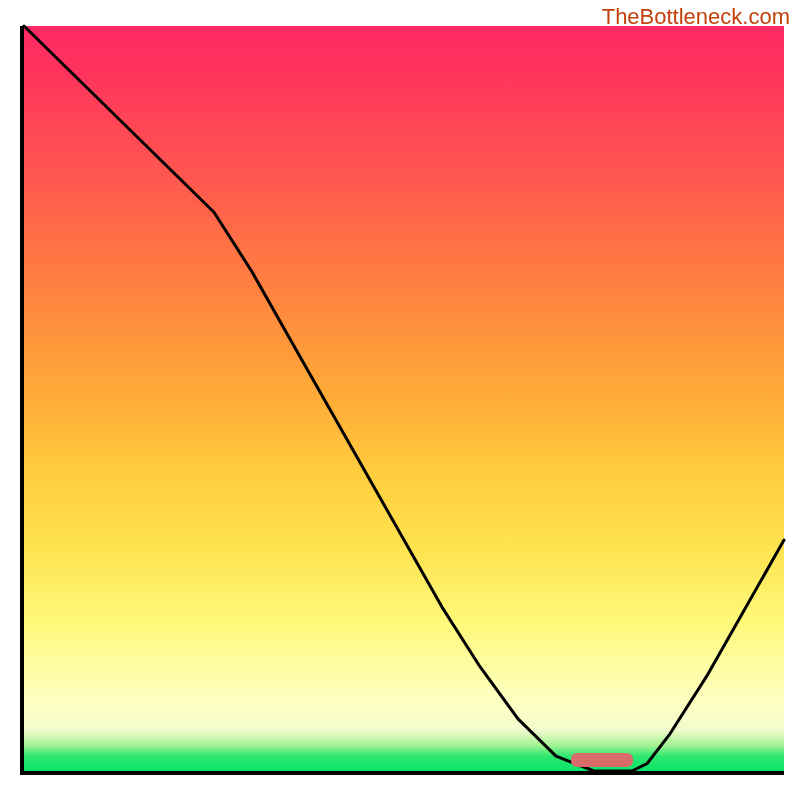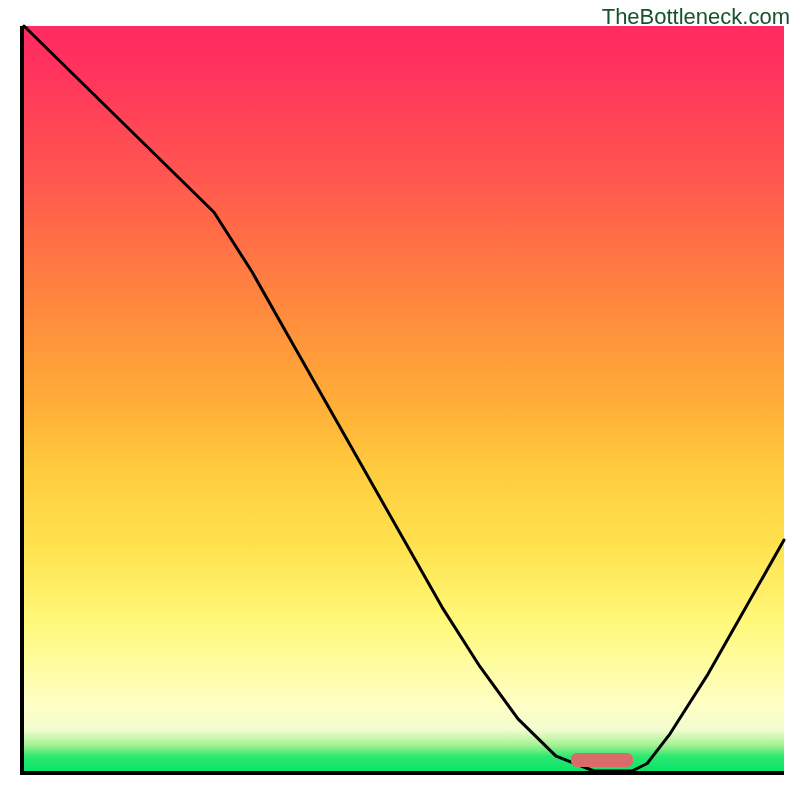--- a/index.html
+++ b/index.html
@@ -8,21 +8,21 @@
     width: 800px;
     height: 800px;
     position: relative;
     background: #ffffff;
     font-family: Arial, sans-serif;
   }
   .watermark {
     position: absolute;
     top: 4px;
     right: 10px;
-    color: #14532d;
+    color: #c2410c;
     font-size: 22px;
     font-weight: normal;
     z-index: 10;
   }
   .plot-area {
     position: absolute;
     top: 26px;
     left: 20px;
     width: 760px;
     height: 745px;

